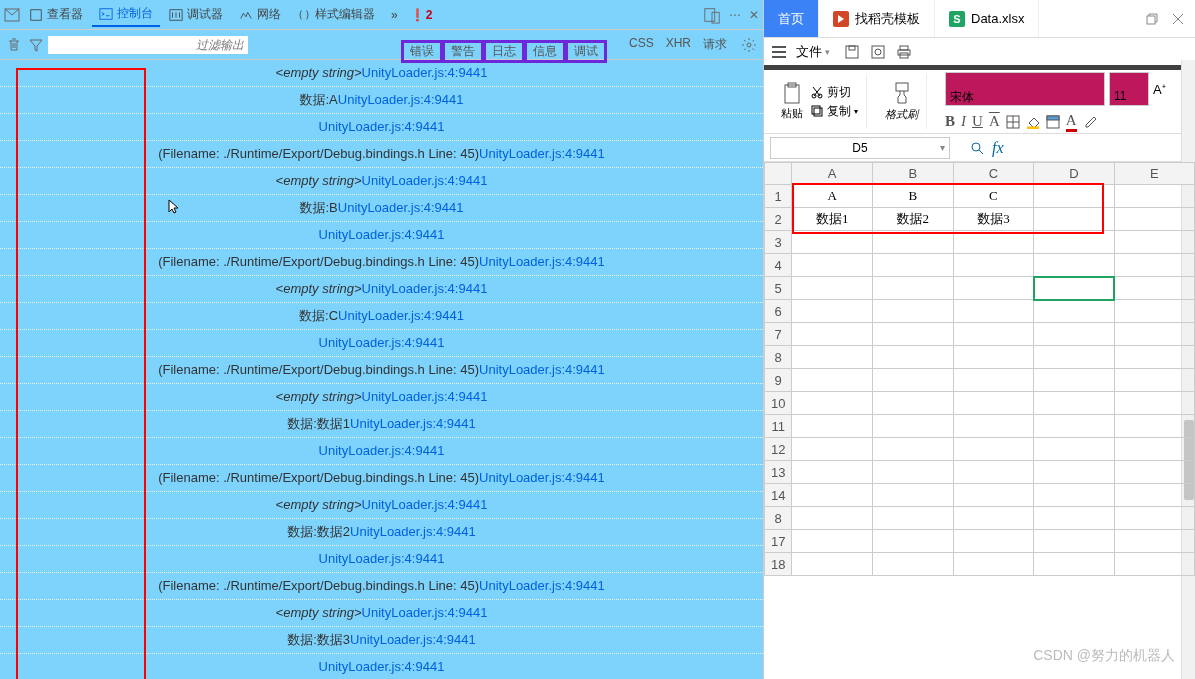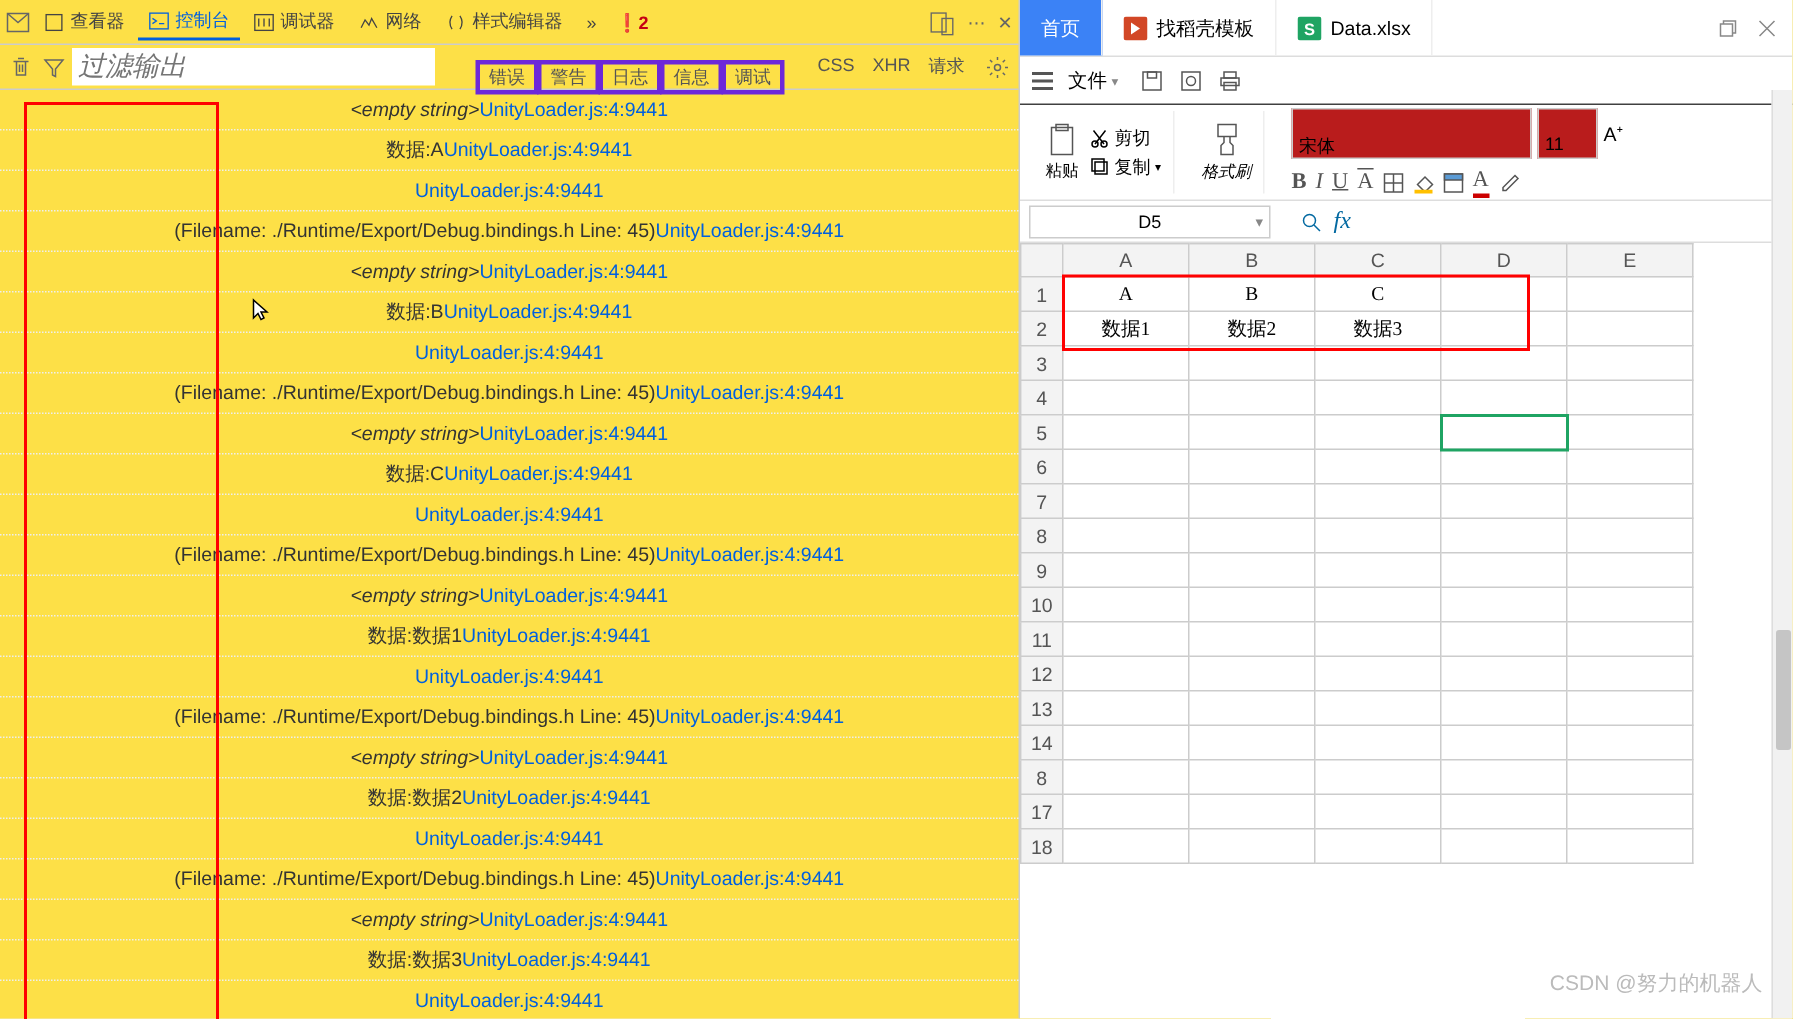--- a/index.html
+++ b/index.html
@@ -1,32 +1,32 @@
 <!DOCTYPE html>
 <html><head>
 <meta charset="utf-8">
 <style>
 * { margin:0; padding:0; box-sizing:border-box; font-family:"Microsoft YaHei",Arial,sans-serif; }
 body { display:flex; width:1195px; height:679px; background:#f0f0f0; overflow:hidden; position:relative;}
-.left-pane { width:680px; height:100%; background:#fde047; border-right:1px solid #ccc; display:flex; flex-direction:column; }
+.left-pane { width:764px; height:100%; background:#7dd3fc; border-right:1px solid #ccc; display:flex; flex-direction:column; }
 .right-pane { flex:1; height:100%; background:#fff; display:flex; flex-direction:column; }
 
 
 .dt-toolbar { display:flex; align-items:center; height:30px; border-bottom:1px solid #ccc; padding:0 4px; gap:2px; font-size:12px; position:relative;}
 .dt-tab { display:flex; align-items:center; gap:4px; padding:3px 7px; cursor:pointer; color:#444;}
 .dt-tab.active { color:#0060df; border-bottom:2px solid #0060df; }
 .dt-tab svg{width:14px;height:14px;}
 .dt-err { color:#c50014; font-weight:bold; margin-left:4px;}
 .dt-r { margin-left:auto; display:flex; align-items:center; gap:8px;}
 .dt-r svg{width:18px;height:18px;color:#666;}
 .dt-icon{color:#666;width:16px;height:16px;}
 
 
 .dt-toolbar2 { display:flex; align-items:center; height:30px; border-bottom:1px solid #ccc; padding:0 6px; gap:6px; font-size:12px;}
-.filter-in{flex:0 0 200px;border:none;outline:none;padding:2px 4px;color:#888;font-size:18px;font-style:italic;}
+.filter-in{flex:0 0 200px;border:none;outline:none;padding:2px 4px;color:#888;font-size:12px;font-style:italic;text-align:right;}
 .filter-wrap{display:flex;align-items:center;gap:4px;flex:0 0 220px;}
 .log-filter{display:flex;gap:0;margin-left:auto;}
 .log-filter span{border:3px solid #6d28d9;padding:0 6px;cursor:pointer;color:#555;margin-left:-1px;margin-top:13px;}
 .log-tabs{display:flex;gap:12px;margin-left:16px;color:#555;}
 .log-tabs span{cursor:pointer;}
 .gear{margin-left:8px;color:#666;width:16px;height:16px;}
 
 
 .console{flex:1;overflow:auto;font-family:Consolas,monospace;font-size:13px;position:relative;}
 .row{display:flex;justify-content:center;padding:4px 8px;border-bottom:1px dotted #eee;line-height:18px;}
@@ -38,44 +38,44 @@
 
 
 .tabs-row{display:flex;height:38px;align-items:stretch;border-bottom:1px solid #ddd;}
 .tab{display:flex;align-items:center;gap:6px;padding:0 14px;font-size:13px;cursor:pointer;border-right:1px solid #eee;}
 .tab.home{background:#3b82f6;color:#fff;}
 .tab.red svg{color:#d24726;}
 .tab.xl svg{color:#1fa463;}
 .win-ctrl{margin-left:auto;display:flex;align-items:center;gap:12px;padding-right:10px;color:#888;}
 .win-ctrl svg{width:14px;height:14px;}
 
-.menu-row{display:flex;align-items:center;height:32px;border-bottom:1px solid #404040;padding:0 6px;gap:4px;font-size:13px;}
+.menu-row{display:flex;align-items:center;height:32px;border-bottom:5px solid #404040;padding:0 6px;gap:4px;font-size:13px;}
 .menu-row .ham{width:18px;height:18px;color:#555;}
 .menu-row .file{display:flex;align-items:center;gap:3px;padding:0 4px;}
 .menu-row .qat{display:flex;gap:10px;color:#555;margin-left:6px;}
 .menu-row .qat svg{width:16px;height:16px;}
 .menu-tabs{display:flex;gap:2px;margin-left:10px;font-size:13px;}
 .menu-tabs span{padding:3px 4px;cursor:pointer;}
 .menu-tabs .act{background:#1fa463;color:#fff;}
 
 .ribbon{display:flex;height:64px;border-bottom:1px solid #ddd;padding:4px 8px;gap:10px;align-items:center;font-size:12px;}
 .rgroup{display:flex;flex-direction:column;align-items:center;gap:2px;border-right:1px solid #eee;padding:0 8px;height:100%;justify-content:center;}
 .rgroup.noborder{border-right:none;}
 .rgroup .ic{width:24px;height:24px;color:#555;}
 .clip-right{display:flex;flex-direction:column;gap:2px;justify-content:center;}
 .clip-right div{display:flex;align-items:center;gap:3px;font-size:12px;}
 .clip-right svg{width:14px;height:14px;}
 .font-sel{display:flex;gap:4px;align-items:center;}
-.font-sel select,.font-sel .sel{border:1px solid #ccc;height:22px;font-size:12px;padding:16px 4px;background:#b91c1c;}
+.font-sel select,.font-sel .sel{border:1px solid #ccc;height:22px;font-size:12px;padding:16px 4px;background:#be185d;}
 .font-btns{display:flex;gap:6px;font-size:15px;color:#555;align-items:center;margin-top:4px;}
 .font-btns span{cursor:pointer;font-family:"Times New Roman",serif;}
 .font-btns svg{width:14px;height:14px;}
 
 .cell-ref{display:flex;height:28px;border-bottom:1px solid #ddd;align-items:center;}
-.cell-ref .name{width:161px;border:1px solid #ccc;margin:2px 6px;height:22px;display:flex;align-items:center;justify-content:center;font-size:12px;position:relative;}
+.cell-ref .name{width:180px;border:1px solid #ccc;margin:2px 6px;height:22px;display:flex;align-items:center;justify-content:center;font-size:12px;position:relative;}
 .cell-ref .name::after{content:"▾";position:absolute;right:4px;color:#888;font-size:10px;}
 .cell-ref .fx{display:flex;align-items:center;gap:8px;margin-left:14px;color:#0369a1;}
 .cell-ref .fx svg{width:14px;height:14px;}
 .cell-ref .fxlbl{font-style:italic;font-family:"Times New Roman",serif;}
 
 .grid-wrap{flex:1;overflow:auto;position:relative;}
 table.sheet{border-collapse:collapse;font-size:13px;}
 table.sheet th,table.sheet td{border:1px solid #ccc;text-align:center;font-weight:normal;}
 table.sheet th{background:#f3f3f3;color:#555;}
 table.sheet .corner{width:28px;height:22px;background:#f3f3f3;}

